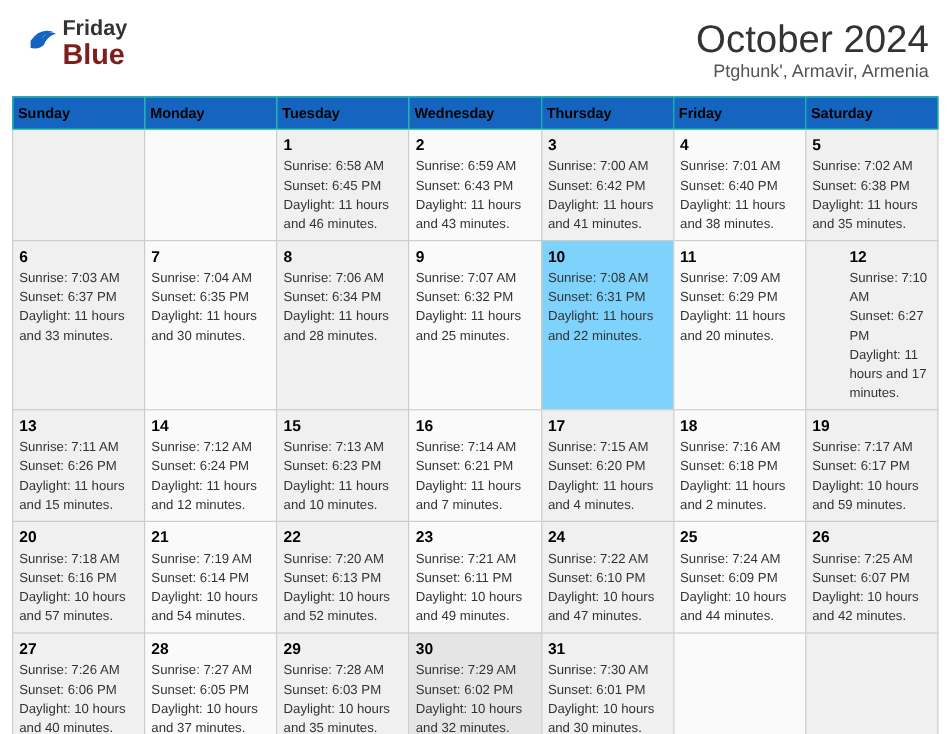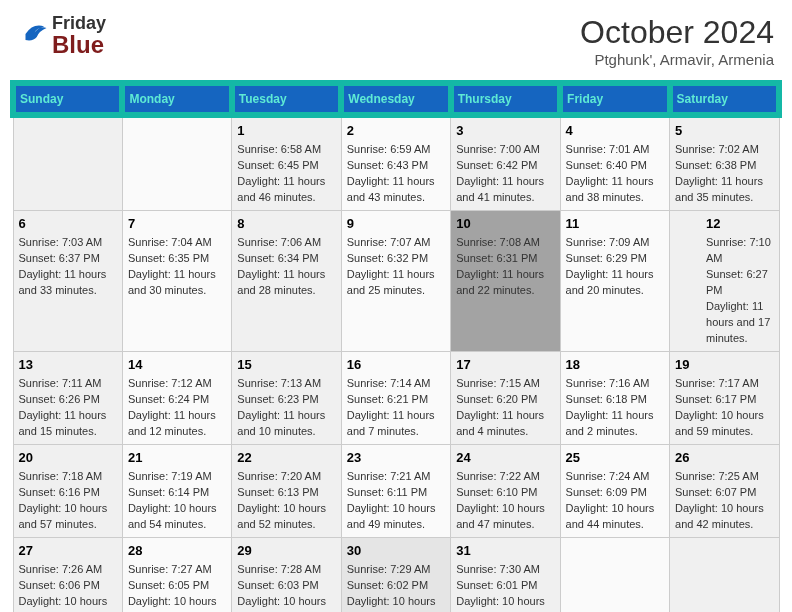--- a/index.html
+++ b/index.html
@@ -50,26 +50,26 @@
       font-size: 15px;
       color: #555;
     }
     .calendar {
       width: 100%;
       border-collapse: collapse;
       font-size: 11px;
     }
     .calendar th {
       background-color: #1565c0;
-      color: #5eead4;
+      color: #000000;
       padding: 6px 4px;
       text-align: left;
       font-size: 12px;
       font-weight: bold;
-      border: 6px solid #14b8a6;
+      border: 1px solid #14b8a6;
     }
     .calendar td {
       border: 1px solid #ccc;
       padding: 4px 5px;
       vertical-align: top;
       width: calc(100% / 7);
       min-height: 80px;
       background: #fff;
       line-height: 1.4;
     }
@@ -158,21 +158,21 @@
           <div class="day-info">Sunrise: 7:04 AM<br>Sunset: 6:35 PM<br>Daylight: 11 hours and 30 minutes.</div>
         </td>
         <td style="background-color: rgb(240, 240, 240);">
           <span class="day-number">8</span>
           <div class="day-info">Sunrise: 7:06 AM<br>Sunset: 6:34 PM<br>Daylight: 11 hours and 28 minutes.</div>
         </td>
         <td style="background-color: rgb(250, 250, 250);">
           <span class="day-number">9</span>
           <div class="day-info">Sunrise: 7:07 AM<br>Sunset: 6:32 PM<br>Daylight: 11 hours and 25 minutes.</div>
         </td>
-        <td style="background-color: #a3a3a3;">
+        <td style="background-color: #7dd3fc;">
           <span class="day-number">10</span>
           <div class="day-info">Sunrise: 7:08 AM<br>Sunset: 6:31 PM<br>Daylight: 11 hours and 22 minutes.</div>
         </td>
         <td style="background-color: rgb(250, 250, 250);">
           <span class="day-number">11</span>
           <div class="day-info">Sunrise: 7:09 AM<br>Sunset: 6:29 PM<br>Daylight: 11 hours and 20 minutes.</div>
         </td>
         <td style="background-color: rgb(240, 240, 240); padding-left: 36px;">
           <span class="day-number">12</span>
           <div class="day-info">Sunrise: 7:10 AM<br>Sunset: 6:27 PM<br>Daylight: 11 hours and 17 minutes.</div>

